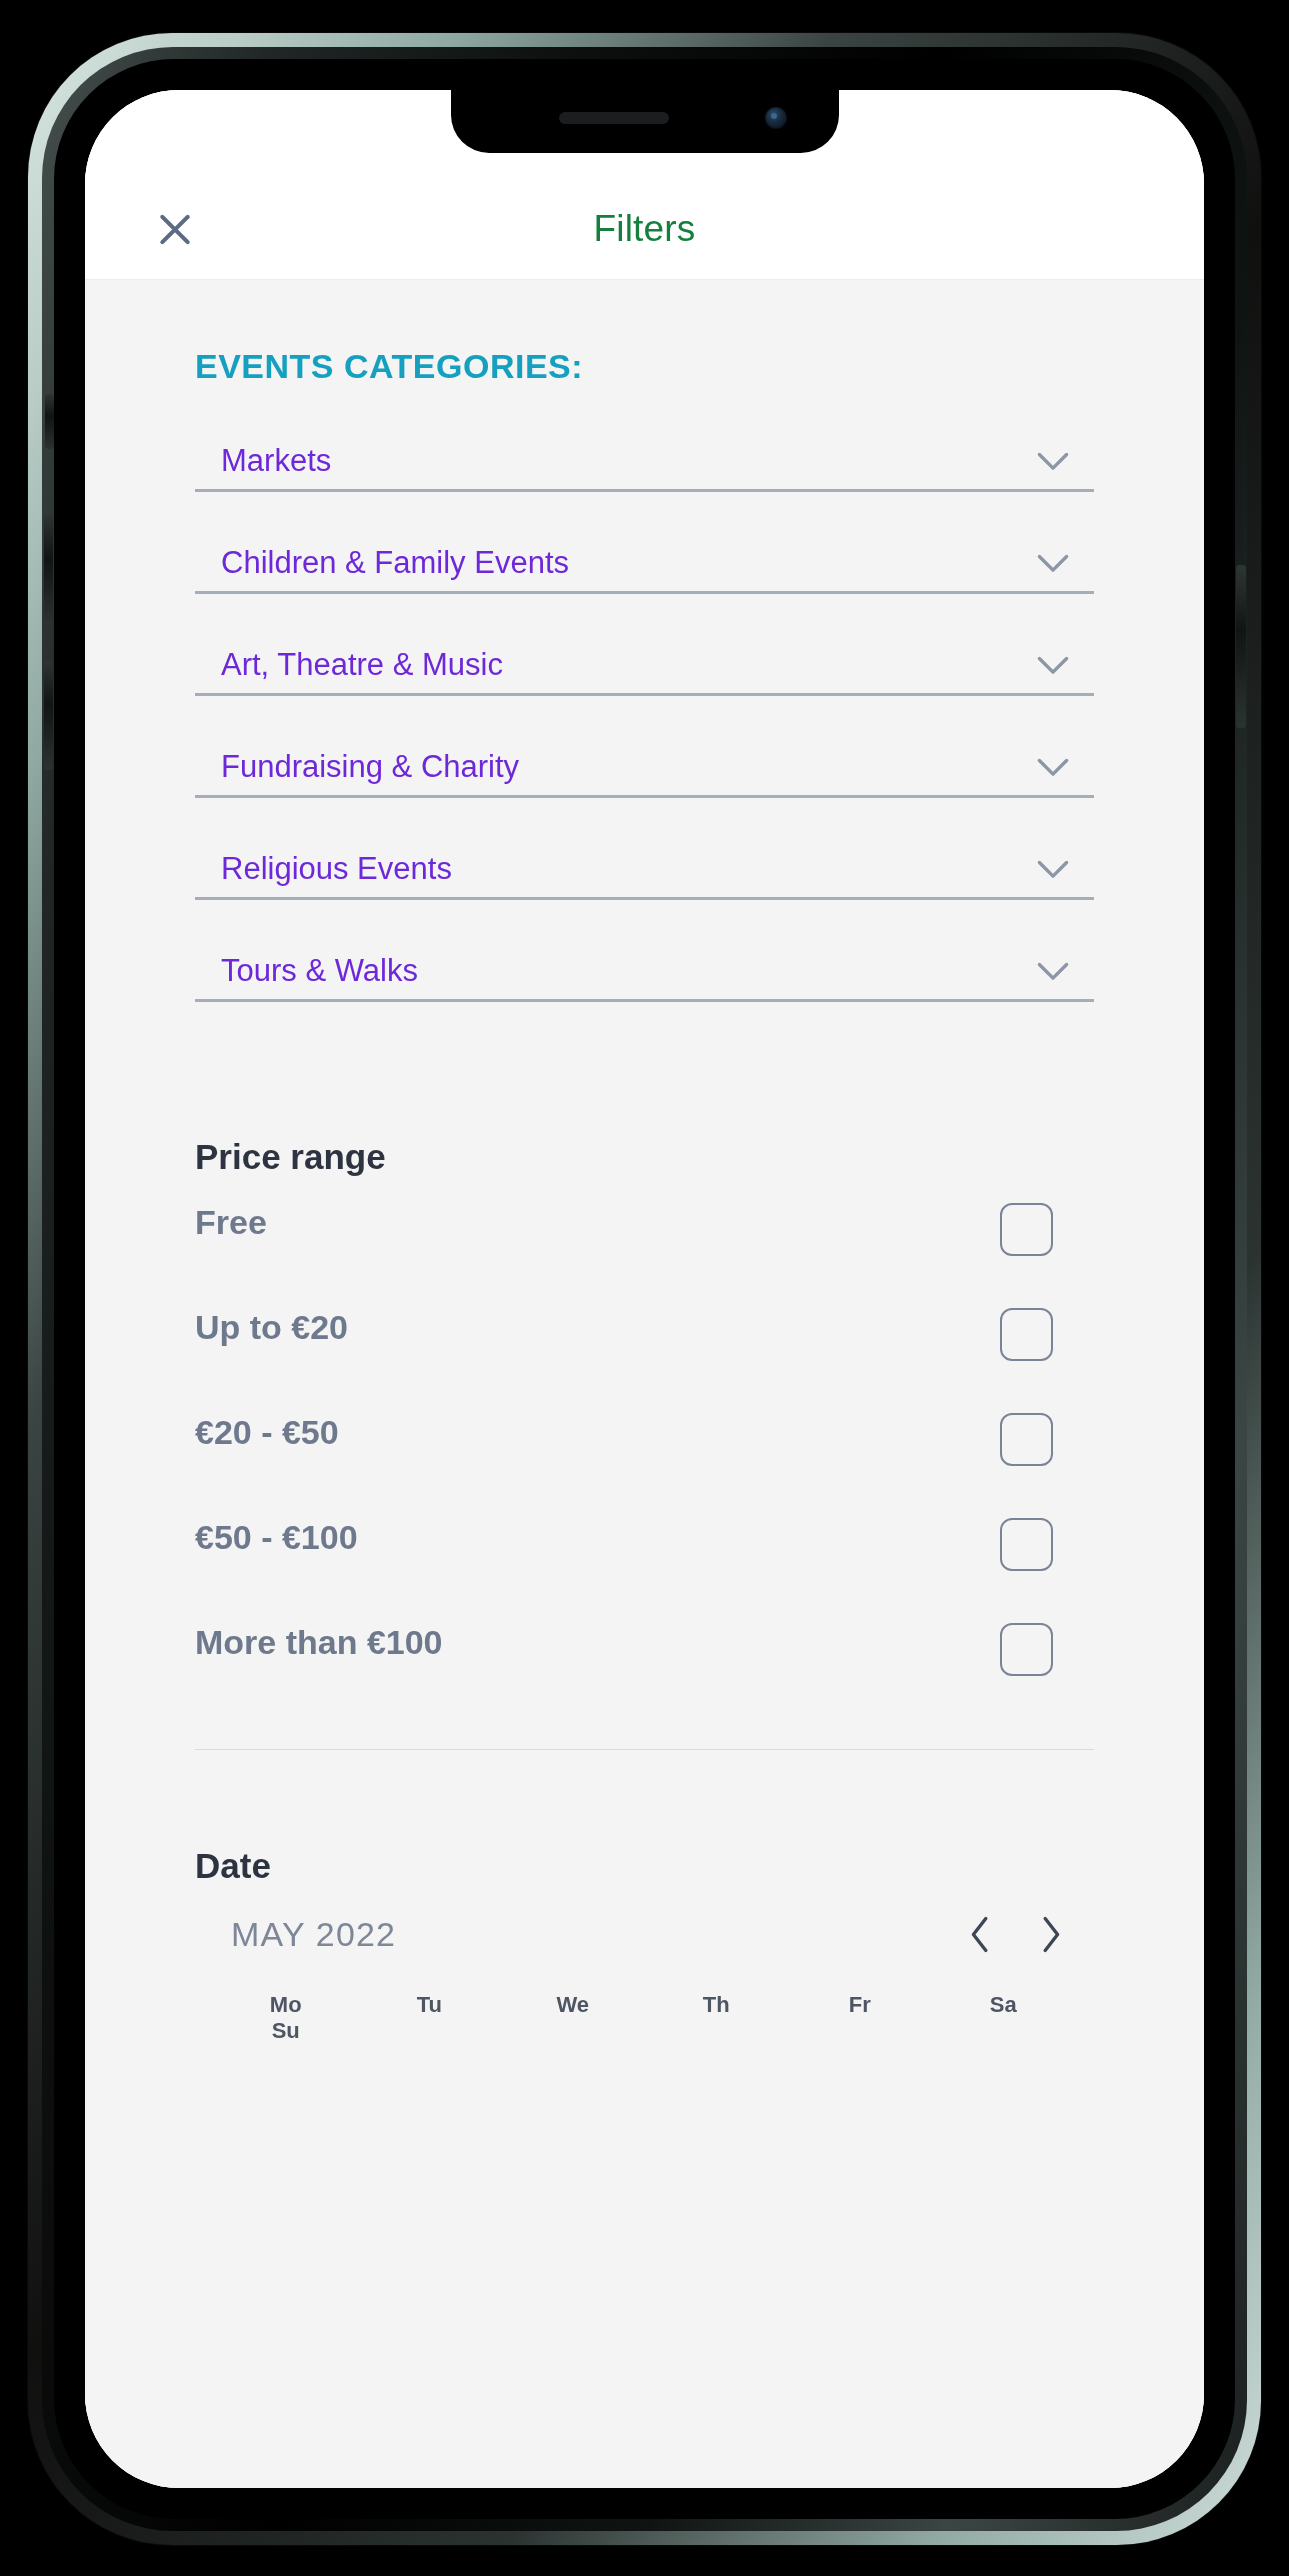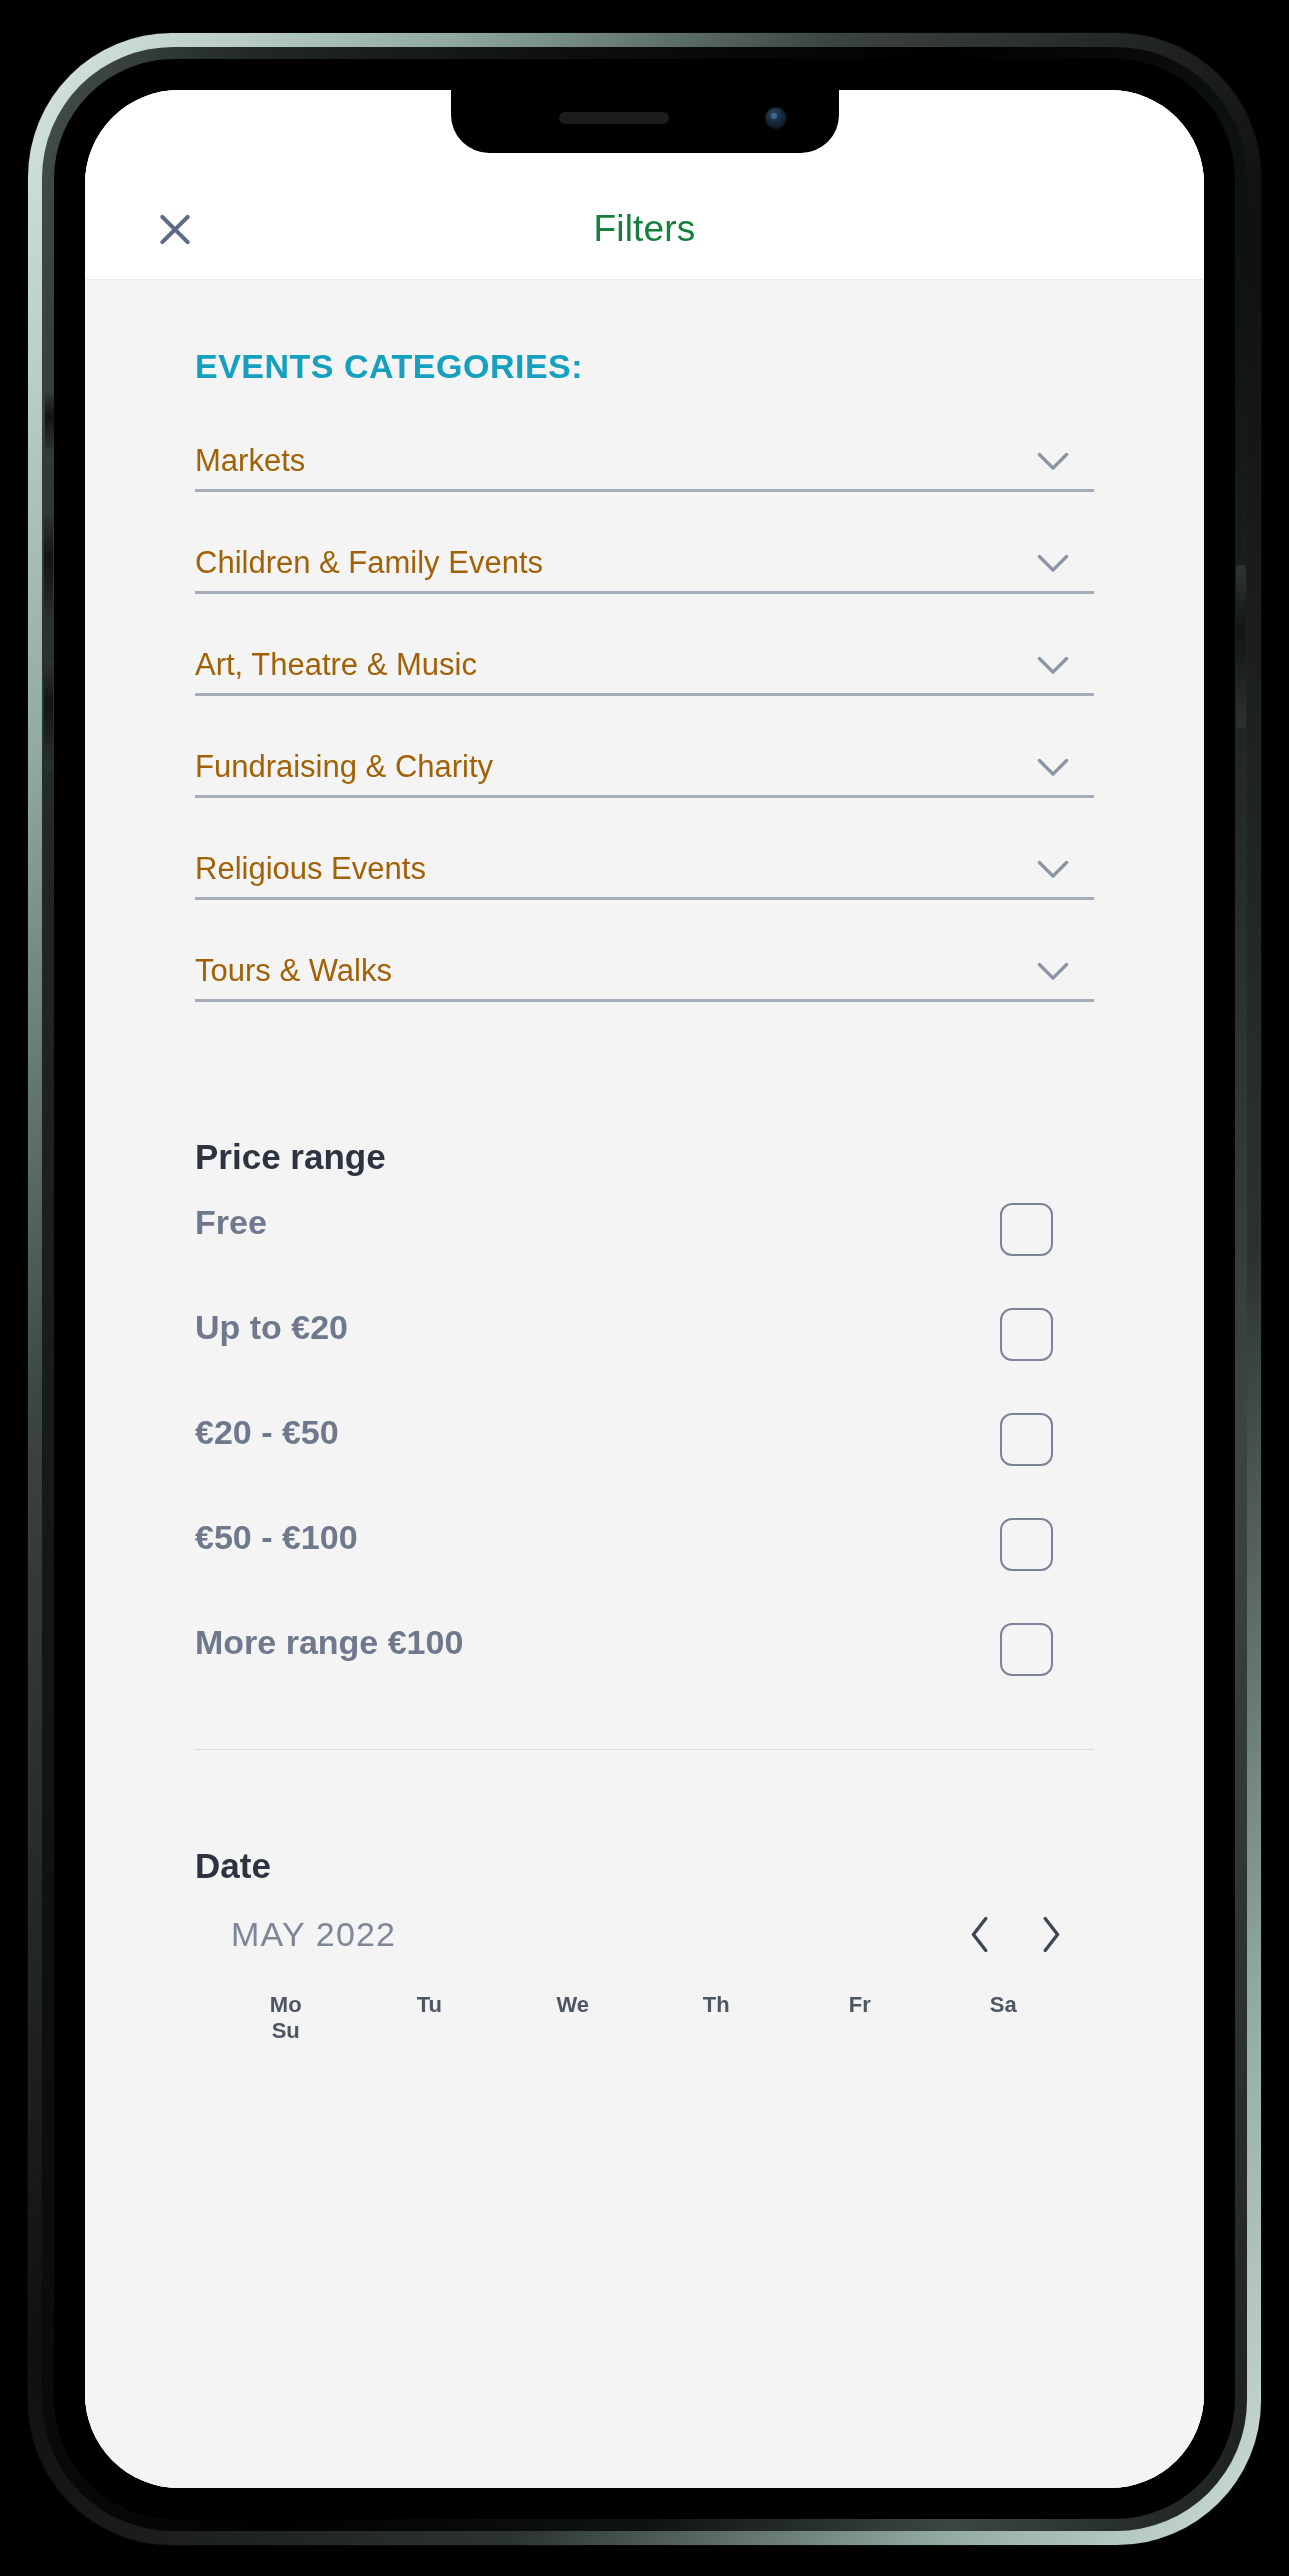--- a/index.html
+++ b/index.html
@@ -141,23 +141,24 @@
 
   .select-list { margin-top:5.2px; }
   .select-row {
     position:relative;
     height:102px;
     display:flex; align-items:flex-start;
     cursor:pointer;
   }
   .select-row .label {
     font-size:31px;
-    color:#a16207;
+    color:#6d28d9;
     line-height:1;
     padding-top:15.5px;
+    margin-left:26px;
   }
   .select-row .chev {
     position:absolute;
     right:24px; top:22px;
     width:34px; height:20.6px;
   }
   .select-row .chev svg { width:34px; height:20.6px; display:block; }
   .select-row .rule {
     position:absolute;
     left:0; right:0; top:60px;
@@ -356,21 +357,21 @@
                 <span class="label">€20 - €50</span>
                 <span class="checkbox"></span>
               </div>
 
               <div class="price-row">
                 <span class="label">€50 - €100</span>
                 <span class="checkbox"></span>
               </div>
 
               <div class="price-row">
-                <span class="label">More range €100</span>
+                <span class="label">More than €100</span>
                 <span class="checkbox"></span>
               </div>
 
             </div>
 
             <div class="divider"></div>
 
             <div class="block-title">Date</div>
 
             <div class="cal-head">

